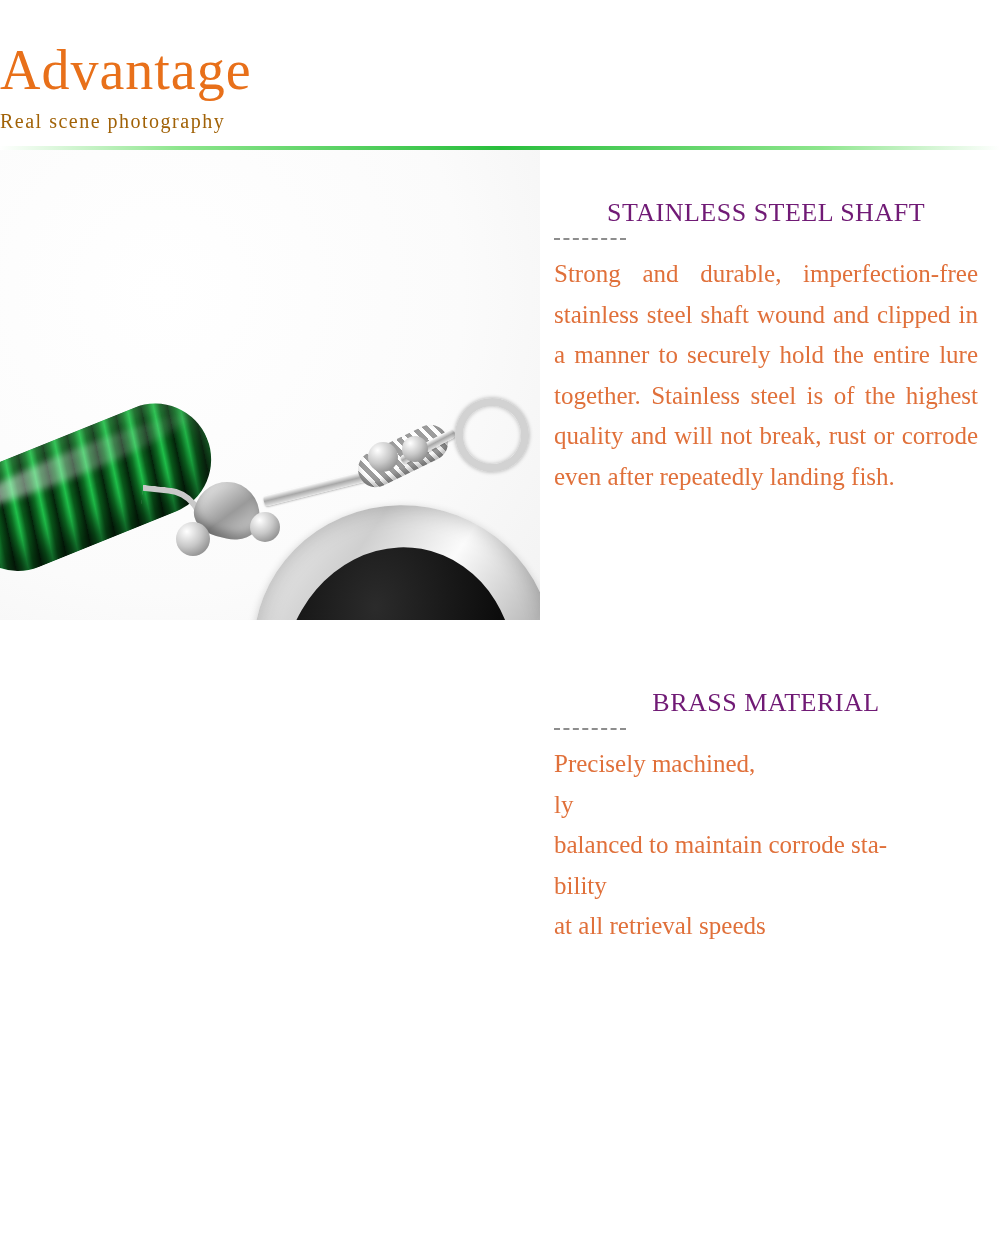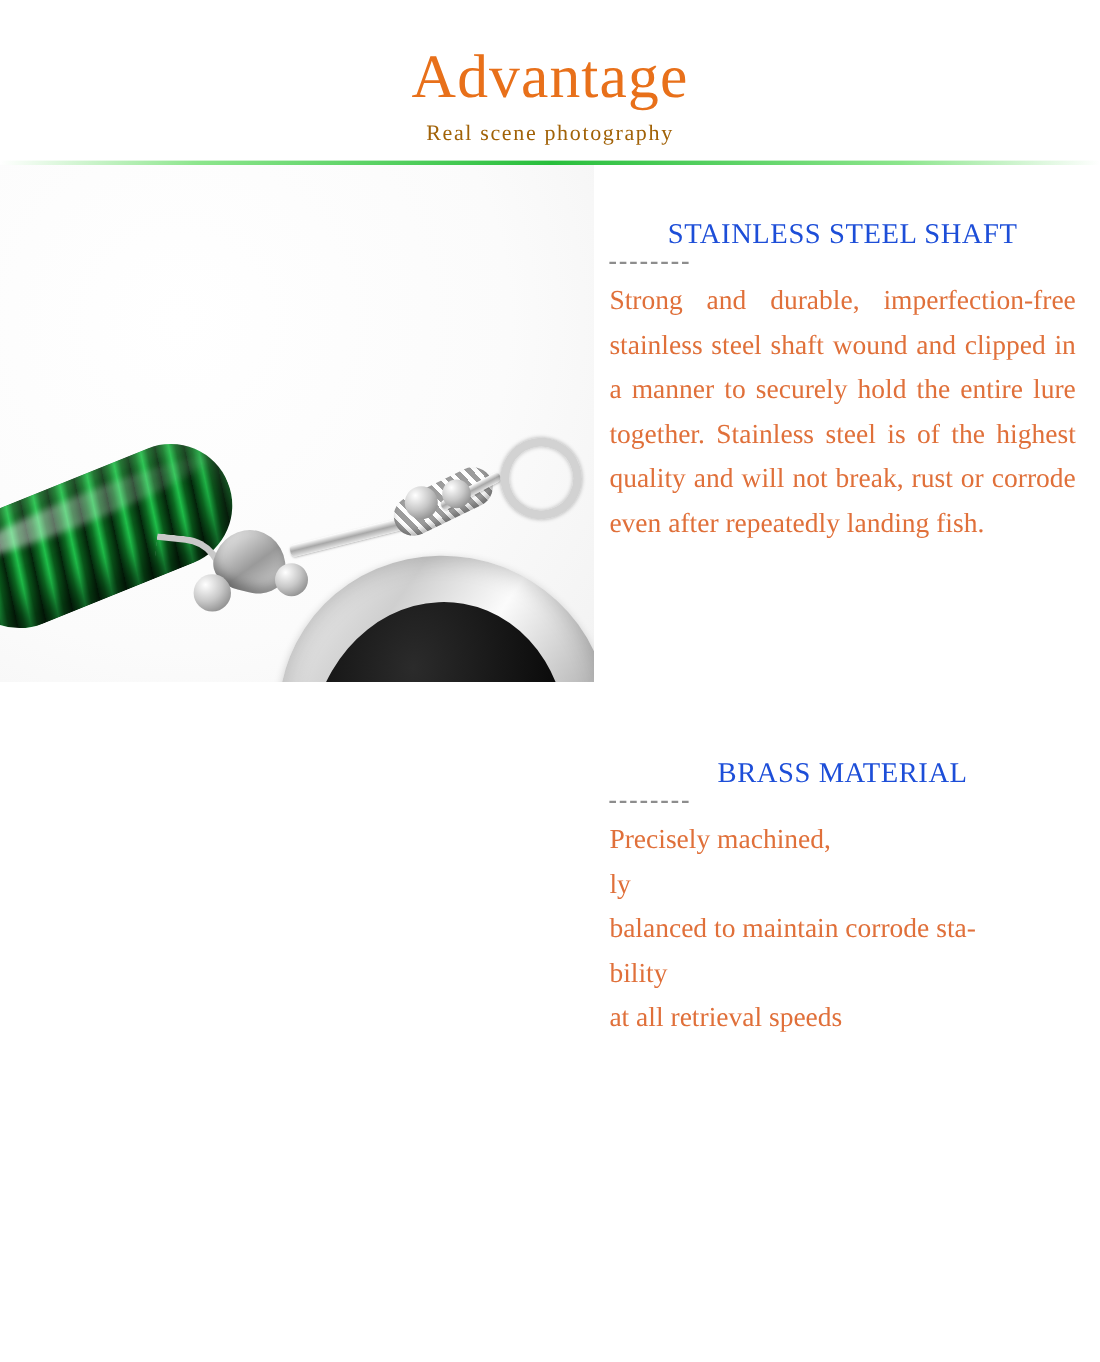--- a/index.html
+++ b/index.html
@@ -13,21 +13,21 @@
     position: relative;
     font-family: "Liberation Serif", serif;
     overflow: hidden;
   }
 
   
   .header {
     width: 1000px;
     height: 150px;
     position: relative;
-    text-align: center;
+    text-align: left;
   }
   .header-title {
     font-family: "Liberation Serif", serif;
     font-size: 56px;
     color: #e8701a;
     letter-spacing: 1px;
     padding-top: 42px;
     line-height: 1;
     font-weight: 400;
   }
@@ -74,21 +74,21 @@
   }
   .text-col {
     flex: 1 1 auto;
     padding: 20px 22px 0 14px;
     box-sizing: border-box;
   }
   .sec-title {
     font-family: "Liberation Serif", serif;
     font-size: 26px;
     letter-spacing: 0.5px;
-    color: #1d4ed8;
+    color: #701a75;
     text-align: center;
     margin-top: 28px;
     margin-bottom: 10px;
   }
   .sec-dash {
     width: 72px;
     border-top: 2px dashed #8d8d8d;
     margin: 0 0 14px 0;
   }
   .sec-body {

